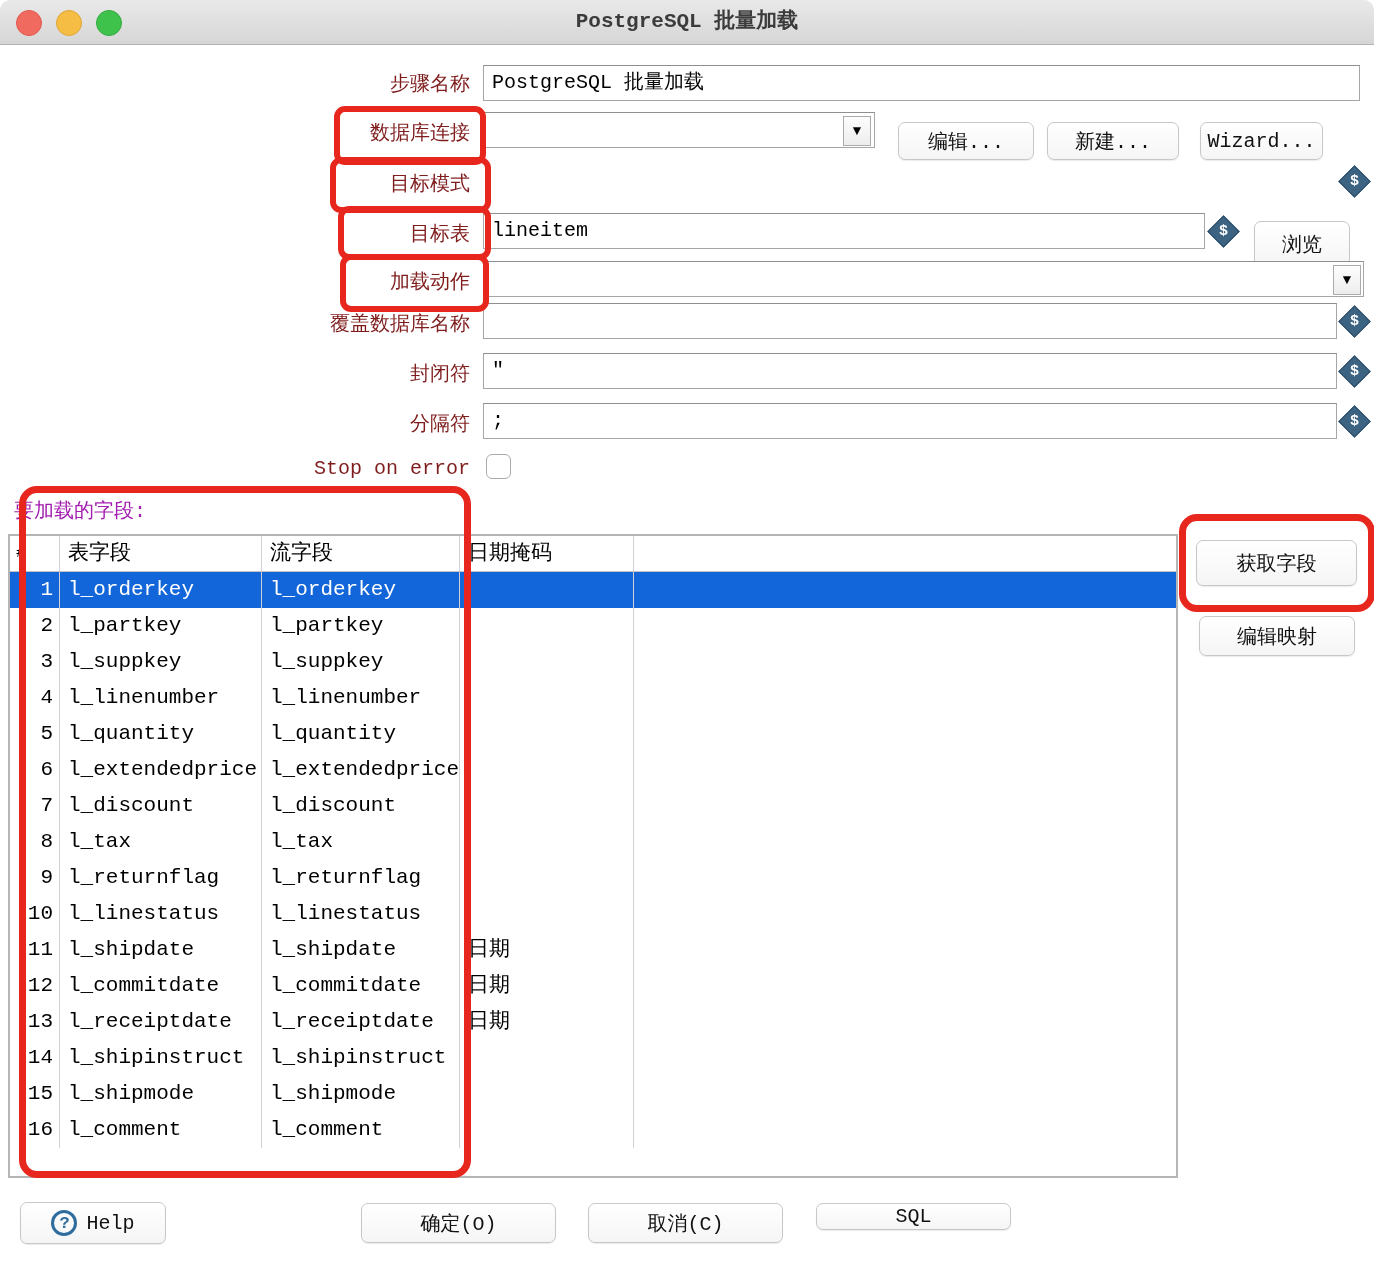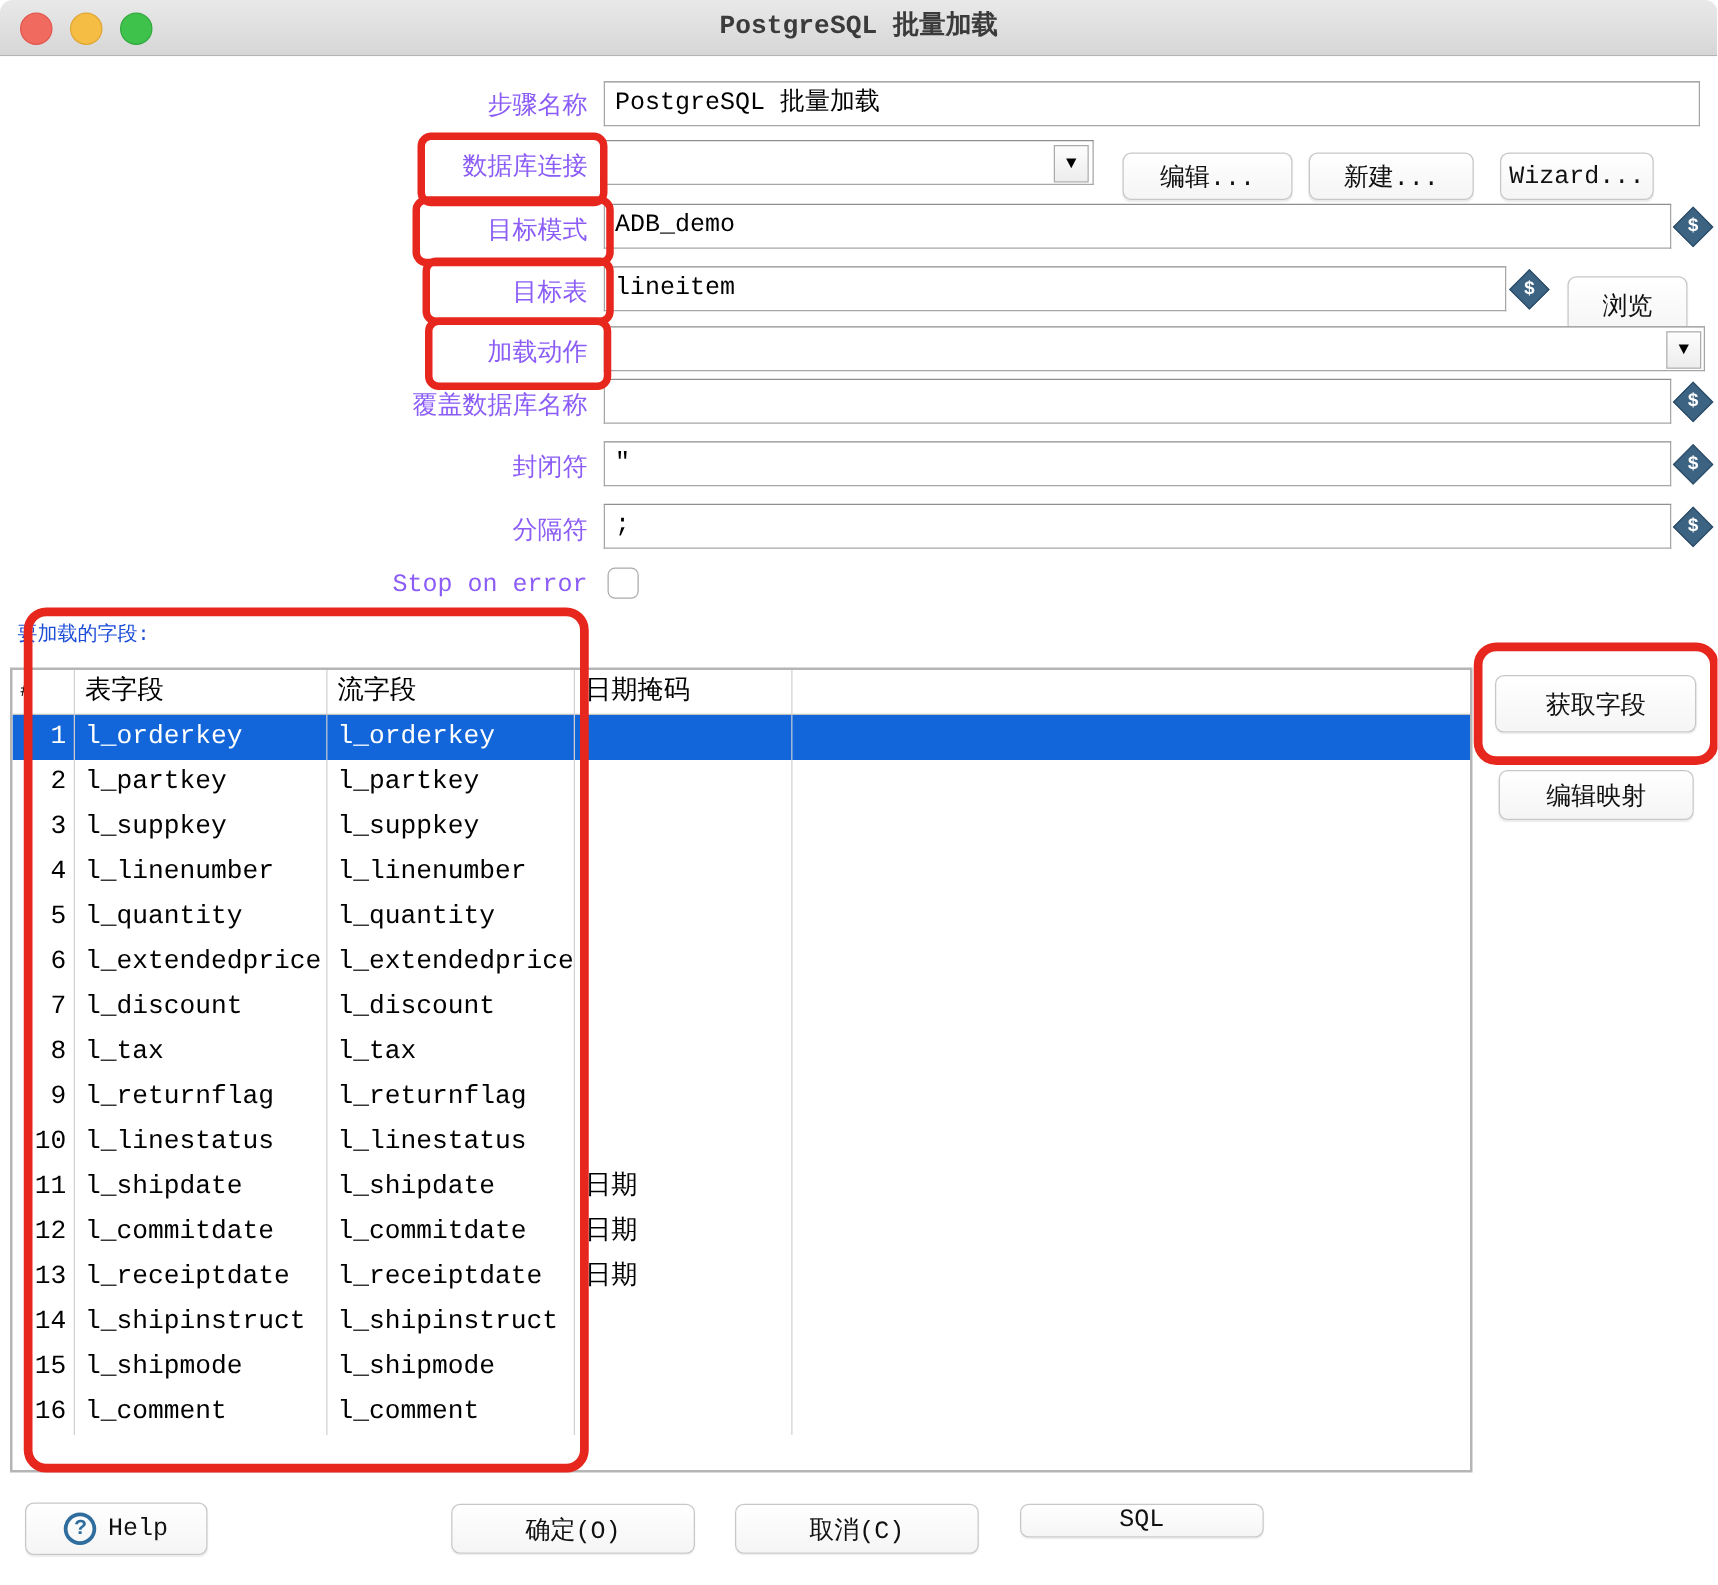--- a/index.html
+++ b/index.html
@@ -11,37 +11,37 @@
     background:linear-gradient(#e9e9e9,#d6d6d6);border-bottom:1px solid #b3b3b3;
     border-radius:10px 10px 0 0;}
   .titlebar .title{position:absolute;left:0;right:0;top:0;height:44px;line-height:44px;
     text-align:center;font-size:21px;font-weight:600;color:#3b3b3b;}
   .tl{position:absolute;top:10px;width:24px;height:24px;border-radius:50%;}
   .tl.red{left:16px;background:#f06a5f;border:1px solid #e2574d;}
   .tl.yellow{left:56px;background:#f6bd45;border:1px solid #e0a633;}
   .tl.green{left:96px;background:#3fc24c;border:1px solid #2faa3d;}
 
   
-  .flabel{position:absolute;right:904px;font-size:20px;color:#8b5cf6;white-space:nowrap;}
+  .flabel{position:absolute;right:904px;font-size:20px;color:#7f1d1d;white-space:nowrap;}
   .finput{position:absolute;height:36px;background:#fff;border:1px solid #a6a6a6;border-top-color:#8f8f8f;
     font-size:20px;color:#000;line-height:34px;padding:0 8px;box-sizing:border-box;white-space:pre;overflow:hidden;}
   .combo-arrow{position:absolute;top:3px;width:28px;height:30px;box-sizing:border-box;
     border:1px solid #ababab;background:linear-gradient(#fdfdfd,#ededed);
     display:flex;align-items:center;justify-content:center;font-size:14px;color:#000;}
   .btn{position:absolute;background:linear-gradient(#ffffff,#f5f5f5);border:1px solid #c7c7c7;border-radius:7px;
     font-size:20px;color:#111;display:flex;align-items:center;justify-content:center;box-sizing:border-box;
     box-shadow:0 1px 1px rgba(0,0,0,0.08);}
   .varicon{position:absolute;width:34px;height:34px;display:flex;align-items:center;justify-content:center;}
   .varicon .dia{width:21px;height:21px;background:#3c6382;border:1px solid #2d4d68;transform:rotate(45deg);
     display:flex;align-items:center;justify-content:center;}
   .varicon .dia span{transform:rotate(-45deg);color:#fff;font-size:15px;font-weight:bold;line-height:1;}
   .checkbox{position:absolute;width:25px;height:25px;background:#fff;border:1px solid #ababab;border-radius:6px;box-sizing:border-box;}
 
   
-  .fields-label{position:absolute;left:14px;top:497px;font-size:16px;color:#1d4ed8;}
+  .fields-label{position:absolute;left:14px;top:497px;font-size:20px;color:#a21caf;}
   .ftable{position:absolute;left:8px;top:534px;width:1170px;height:644px;border:2px solid #b5b5b5;
     box-sizing:border-box;background:#fff;overflow:hidden;}
   .trow{display:grid;grid-template-columns:50px 202px 198px 174px 1fr;height:36px;}
   .trow.header{height:35px;border-bottom:1px solid #c2c2c2;}
   .trow>div{border-right:1px solid #d2d2d2;font-size:21px;color:#000;line-height:35px;
     padding-left:8px;box-sizing:border-box;overflow:hidden;white-space:nowrap;}
   .trow>div:last-child{border-right:none;}
   .trow>.num{text-align:right;padding-right:6px;padding-left:0;}
   .trow.header>.num{text-align:left;padding-left:6px;font-size:15px;}
   .trow.selected>div{background:#1266d9;color:#fff;border-right-color:#cfcfcf;}
@@ -72,21 +72,20 @@
   <div class="flabel" style="top:119px">数据库连接</div>
   <div class="finput" style="left:483px;top:112px;width:392px">
     
     <span class="combo-arrow" style="right:3px">▼</span>
   </div>
   <div class="btn" style="left:898px;top:122px;width:136px;height:38px">编辑...</div>
   <div class="btn" style="left:1047px;top:122px;width:132px;height:38px">新建...</div>
   <div class="btn" style="left:1200px;top:122px;width:123px;height:38px">Wizard...</div>
 
   <div class="flabel" style="top:170px">目标模式</div>
-  <div class="finput" style="left:483px;top:163px;width:854px">ADB_demo</div>
   <div class="varicon" style="left:1337px;top:164px">
     <span class="dia">
         <span>$</span>
       </span>
   </div>
 
   <div class="flabel" style="top:220px">目标表</div>
   <div class="finput" style="left:483px;top:213px;width:722px">lineitem</div>
   <div class="varicon" style="left:1206px;top:214px">
     <span class="dia">

